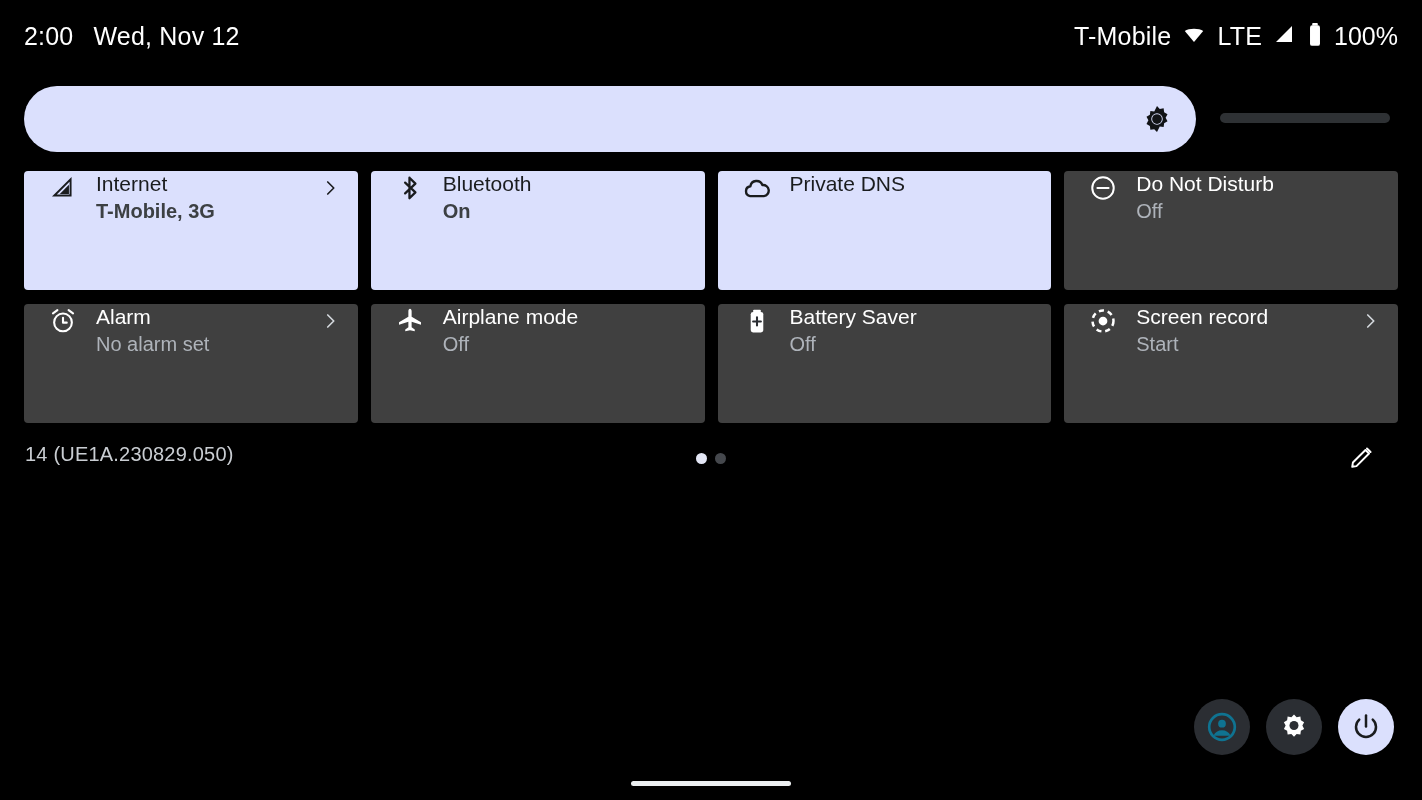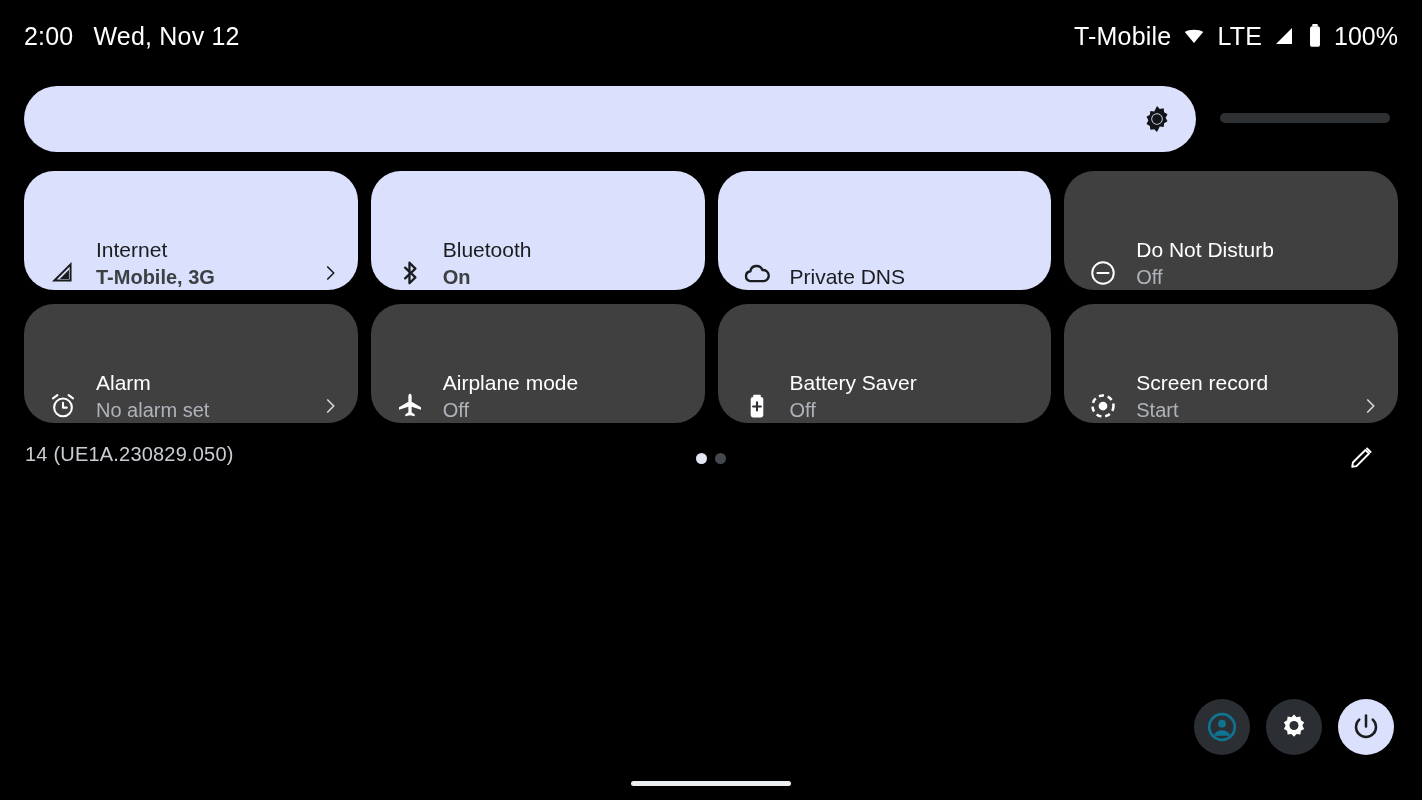--- a/index.html
+++ b/index.html
@@ -13,21 +13,21 @@
 
   
   .statusbar {
     position:absolute; top:0; left:0; width:1422px; height:72px;
     display:flex; align-items:center; justify-content:space-between;
     padding:0 24px;
   }
   .sb-left { display:flex; align-items:baseline; gap:20px; }
   .sb-clock { color:#fff; font-size:25px; letter-spacing:.2px; }
   .sb-date  { color:#fff; font-size:25px; letter-spacing:.2px; }
-  .sb-right { display:flex; align-items:center; gap:10px; color:#fff; font-size:25px; }
+  .sb-right { display:flex; align-items:flex-start; gap:10px; color:#fff; font-size:25px; }
   .sb-carrier { letter-spacing:.2px; }
   .sb-lte { letter-spacing:.2px; }
   .ic { display:inline-flex; align-items:center; justify-content:center; }
 
   
   .brightness-row {
     position:absolute; top:86px; left:24px; width:1374px; height:66px;
   }
   .br-track {
     position:absolute; left:1196px; top:27px; width:170px; height:10px;
@@ -41,21 +41,21 @@
   }
   .br-icon { width:30px; height:30px; }
 
   
   .tiles {
     position:absolute; top:171px; left:24px; width:1374px;
     display:grid; grid-template-columns:repeat(4,1fr);
     grid-template-rows:119px 119px; gap:14px 13px;
   }
   .tile {
-    border-radius:30px; display:flex; align-items:flex-end;
+    border-radius:4px; display:flex; align-items:flex-start;
     padding:0 18px 0 22px; gap:16px; position:relative;
   }
   .tile.active   { background:#dbe0fd; }
   .tile.inactive { background:#404040; }
   .tile-icon { width:34px; height:34px; flex:0 0 34px;
                display:flex; align-items:center; justify-content:center; }
   .tile-text { display:flex; flex-direction:column; justify-content:center; gap:2px; flex:1 1 auto; min-width:0; }
   .tile-label { font-size:21px; line-height:26px; white-space:nowrap; }
   .tile-sub   { font-size:20px; line-height:25px; white-space:nowrap; }
   .tile.active   .tile-label { color:#1a1c1e; }

